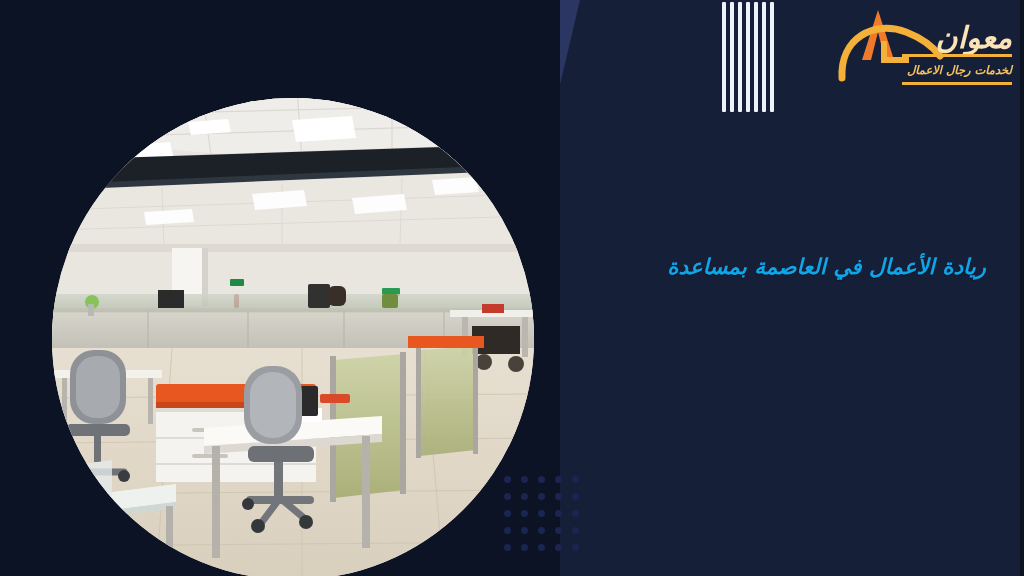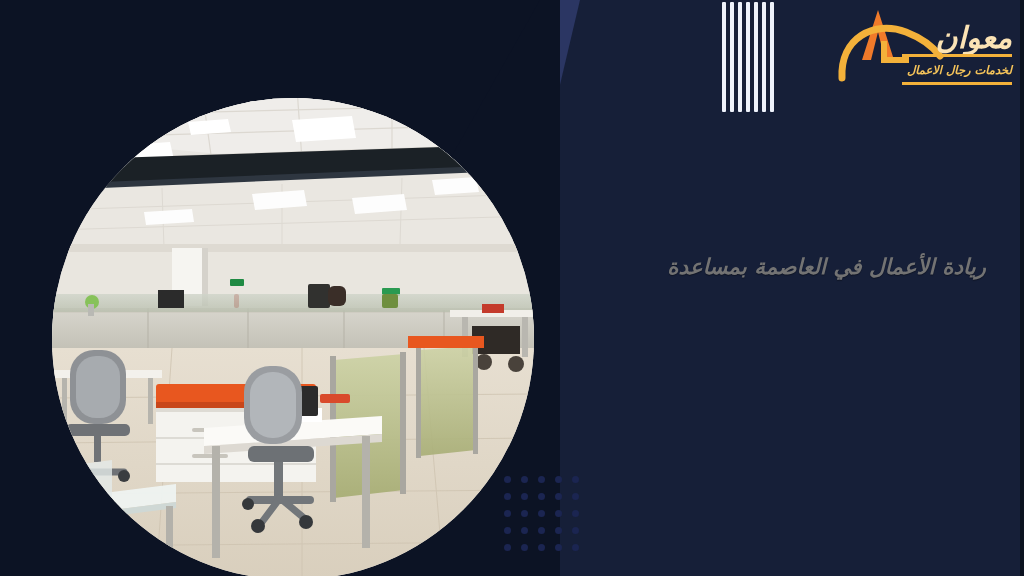--- a/index.html
+++ b/index.html
@@ -94,21 +94,21 @@
   .logo svg { display: block; width: 100%; height: 100%; }
 
   
   .headline {
     position: absolute;
     right: 34px;
     top: 246px;
     width: 420px;
     text-align: right;
     direction: rtl;
-    color: #737373;
+    color: #0ea5e9;
     font-weight: 700;
     font-size: 21.5px;
     line-height: 1.92;
     letter-spacing: 0px;
     text-shadow: 0 1px 1px rgba(0,0,0,0.35);
   }
   .headline .ln { display: block; white-space: nowrap; }
 
   
   .dotgrid {

